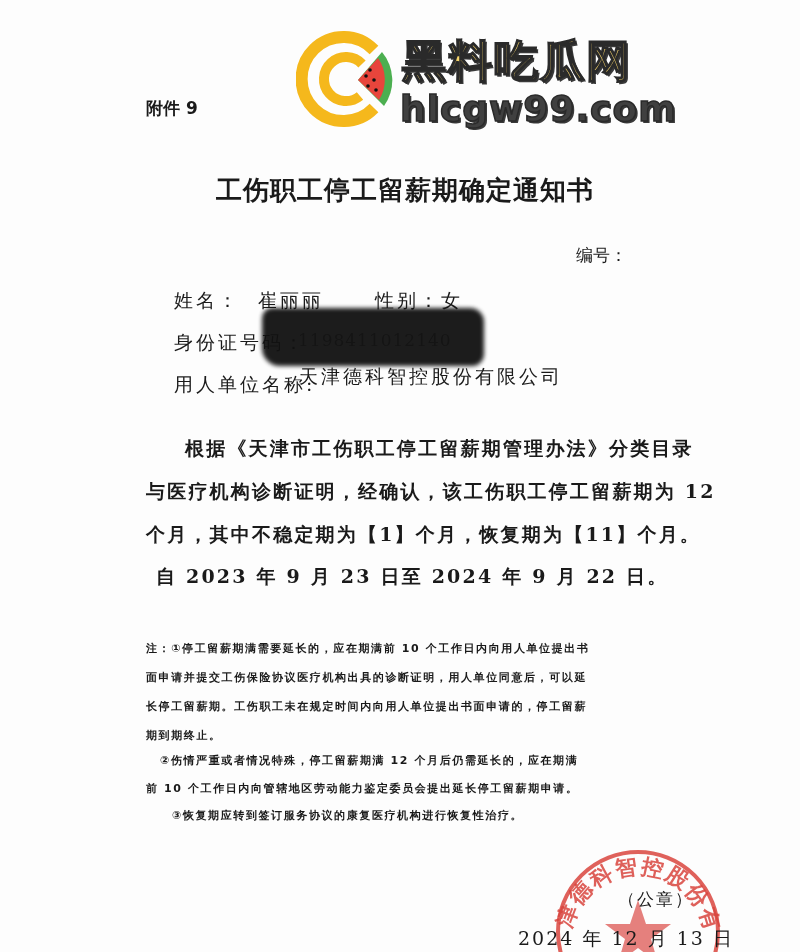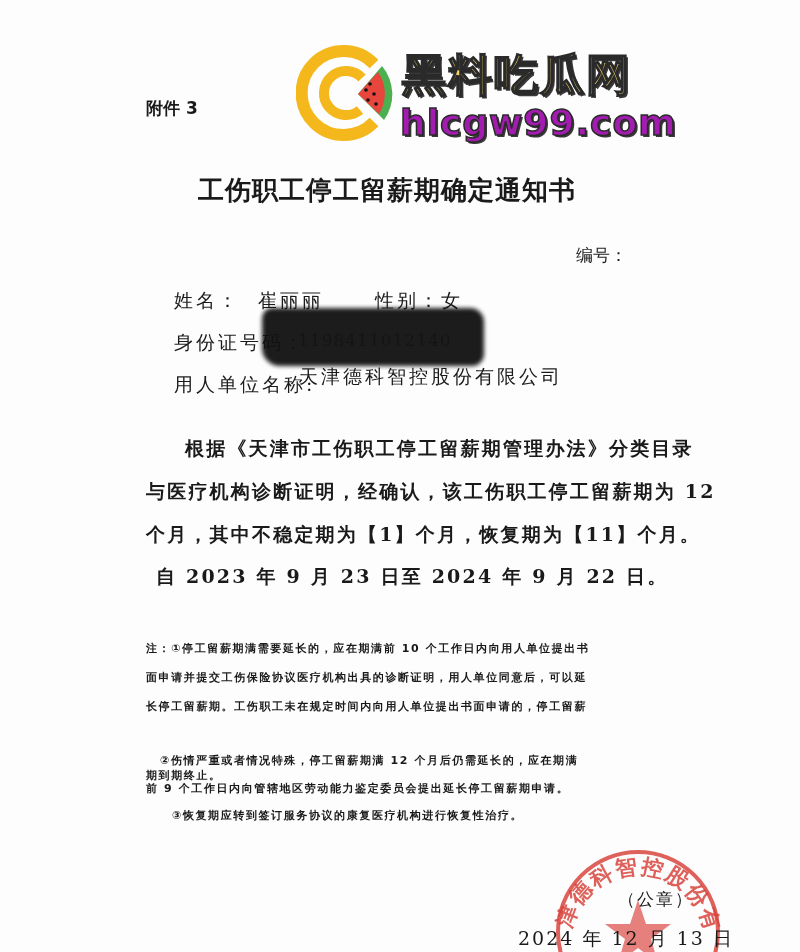--- a/index.html
+++ b/index.html
@@ -7,39 +7,39 @@
     width: 800px; height: 952px; overflow: hidden;
     background: #fdfdfd;
     position: relative;
     font-family: "DejaVu Serif", "Liberation Serif", serif;
     color: #1a1a1a;
   }
   .page { position: absolute; left: 0; top: 0; width: 800px; height: 952px; }
   .abs { position: absolute; white-space: nowrap; }
 
   
-  .logo { position: absolute; left: 296px; top: 28px; width: 370px; height: 110px; margin-top: 14px; }
+  .logo { position: absolute; left: 296px; top: 28px; width: 370px; height: 110px; }
   .logo-mark { position: absolute; left: 0; top: 0; width: 100px; height: 100px; }
   .logo-cn {
     position: absolute; left: 106px; top: 4px;
     font-family: "DejaVu Sans", sans-serif; font-weight: bold;
     font-size: 44px; letter-spacing: 2px; color: #f7d56b;
     -webkit-text-stroke: 1.5px #2a2a2a;
     text-shadow: 2px 2px 0 #3a3a3a;
   }
   .logo-url {
     position: absolute; left: 104px; top: 60px;
     font-family: "DejaVu Sans", sans-serif; font-weight: bold;
-    font-size: 36px; letter-spacing: 1px; color: #a21caf;
+    font-size: 36px; letter-spacing: 1px; color: #404040;
     -webkit-text-stroke: 1.5px #2a2a2a;
     text-shadow: 2px 2px 0 #3a3a3a;
   }
 
   .attach { left: 146px; top: 97px; font-family: "DejaVu Sans", sans-serif; font-weight: bold; font-size: 17px; }
-  .title { left: 198px; top: 173px; font-family: "DejaVu Sans", sans-serif; font-size: 26px; font-weight: bold; letter-spacing: 1px; }
+  .title { left: 216px; top: 173px; font-family: "DejaVu Sans", sans-serif; font-size: 26px; font-weight: bold; letter-spacing: 1px; }
   .number-label { left: 576px; top: 244px; font-family: Liberation Mono, monospace; font-size: 17px; }
 
   .field { font-size: 19px; letter-spacing: 3px; margin-left: 28px; }
   .f-name-label { left: 146px; top: 288px; }
   .f-name-val { left: 230px; top: 288px; }
   .f-gender-label { left: 347px; top: 288px; }
   .f-gender-val { left: 413px; top: 288px; }
   .f-id-label { left: 146px; top: 330px; }
   .f-id-val { left: 270px; top: 330px; font-size: 17px; letter-spacing: 1px; color: #555; }
   .f-unit-label { left: 146px; top: 372px; }
@@ -54,21 +54,21 @@
   .body-line { font-size: 19px; letter-spacing: 2.2px; font-weight: bold; }
   .b1 { left: 185px; top: 436px; }
   .b2 { left: 146px; top: 479px; }
   .b3 { left: 146px; top: 522px; text-align: center; }
   .b4 { left: 146px; top: 564px; margin-left: 10px; }
 
   .note { font-size: 11px; letter-spacing: 1.6px; font-weight: bold; font-family: "DejaVu Sans", sans-serif; }
   .n1 { left: 146px; top: 641px; }
   .n2 { left: 146px; top: 670px; }
   .n3 { left: 146px; top: 699px; }
-  .n4 { left: 146px; top: 728px; margin-top: 40px; }
+  .n4 { left: 146px; top: 728px; }
   .n5 { left: 160px; top: 753px; }
   .n6 { left: 146px; top: 781px; }
   .n7 { left: 172px; top: 808px; }
 
   .seal { position: absolute; left: 548px; top: 842px; width: 180px; height: 180px; }
   .seal-note { left: 618px; top: 888px; font-family: "DejaVu Sans", sans-serif; font-size: 17px; letter-spacing: 2px; }
   .date { left: 518px; top: 926px; font-size: 19px; letter-spacing: 2px; }
 </style>
 </head>
 <body>
@@ -84,21 +84,21 @@
       <circle cx="74" cy="42" r="1.8" fill="#111"></circle>
       <circle cx="78" cy="52" r="1.8" fill="#111"></circle>
       <circle cx="72" cy="58" r="1.8" fill="#111"></circle>
       <circle cx="80" cy="62" r="1.8" fill="#111"></circle>
       <circle cx="70" cy="48" r="1.8" fill="#111"></circle>
     </svg>
     <div class="logo-cn">黑料吃瓜网</div>
     <div class="logo-url">hlcgw99.com</div>
   </div>
 
-  <div class="abs attach">附件 3</div>
+  <div class="abs attach">附件 9</div>
   <div class="abs title">工伤职工停工留薪期确定通知书</div>
   <div class="abs number-label">编号：</div>
 
   <div class="abs field f-name-label">姓名：</div>
   <div class="abs field f-name-val">崔丽丽</div>
   <div class="abs field f-gender-label">性别：</div>
   <div class="abs field f-gender-val">女</div>
 
   <div class="abs field f-id-label">身份证号码：</div>
   <div class="abs field f-id-val">1198411012140</div>
@@ -110,21 +110,21 @@
   <div class="abs body-line b1">根据《天津市工伤职工停工留薪期管理办法》分类目录</div>
   <div class="abs body-line b2">与医疗机构诊断证明，经确认，该工伤职工停工留薪期为 12</div>
   <div class="abs body-line b3">个月，其中不稳定期为【1】个月，恢复期为【11】个月。</div>
   <div class="abs body-line b4">自 2023 年 9 月 23 日至 2024 年  9 月 22 日。</div>
 
   <div class="abs note n1">注：①停工留薪期满需要延长的，应在期满前 10 个工作日内向用人单位提出书</div>
   <div class="abs note n3">长停工留薪期。工伤职工未在规定时间内向用人单位提出书面申请的，停工留薪</div>
   <div class="abs note n2">面申请并提交工伤保险协议医疗机构出具的诊断证明，用人单位同意后，可以延</div>
   <div class="abs note n4">期到期终止。</div>
   <div class="abs note n5">②伤情严重或者情况特殊，停工留薪期满 12 个月后仍需延长的，应在期满</div>
-  <div class="abs note n6">前 9 个工作日内向管辖地区劳动能力鉴定委员会提出延长停工留薪期申请。</div>
+  <div class="abs note n6">前 10 个工作日内向管辖地区劳动能力鉴定委员会提出延长停工留薪期申请。</div>
   <div class="abs note n7">③恢复期应转到签订服务协议的康复医疗机构进行恢复性治疗。</div>
 
   <svg class="seal" viewBox="0 0 180 180">
     <defs>
       <path id="sealArc" d="M22 100 A68 68 0 1 1 158 100"></path>
     </defs>
     <circle cx="90" cy="90" r="80" fill="none" stroke="#d9453e" stroke-width="4" opacity="0.85"></circle>
     <text font-family="DejaVu Sans, sans-serif" font-size="22" font-weight="bold" fill="#d9453e" opacity="0.85" letter-spacing="2">
       <textPath href="#sealArc" startOffset="6%">津德科智控股份有限公司</textPath>
     </text>

